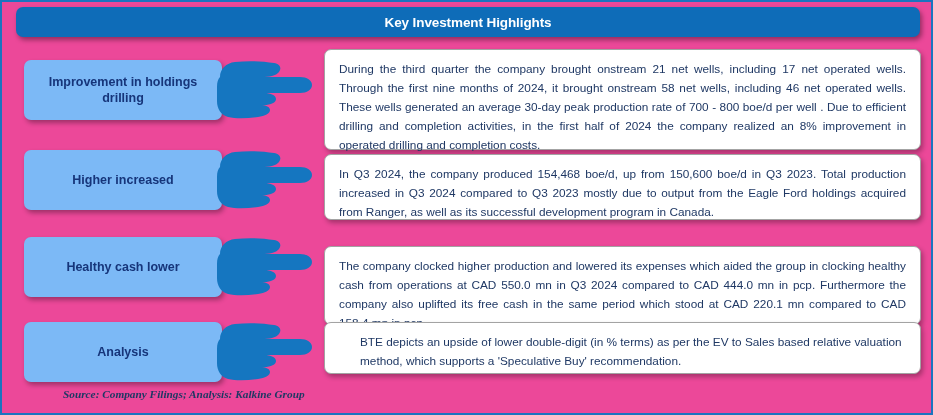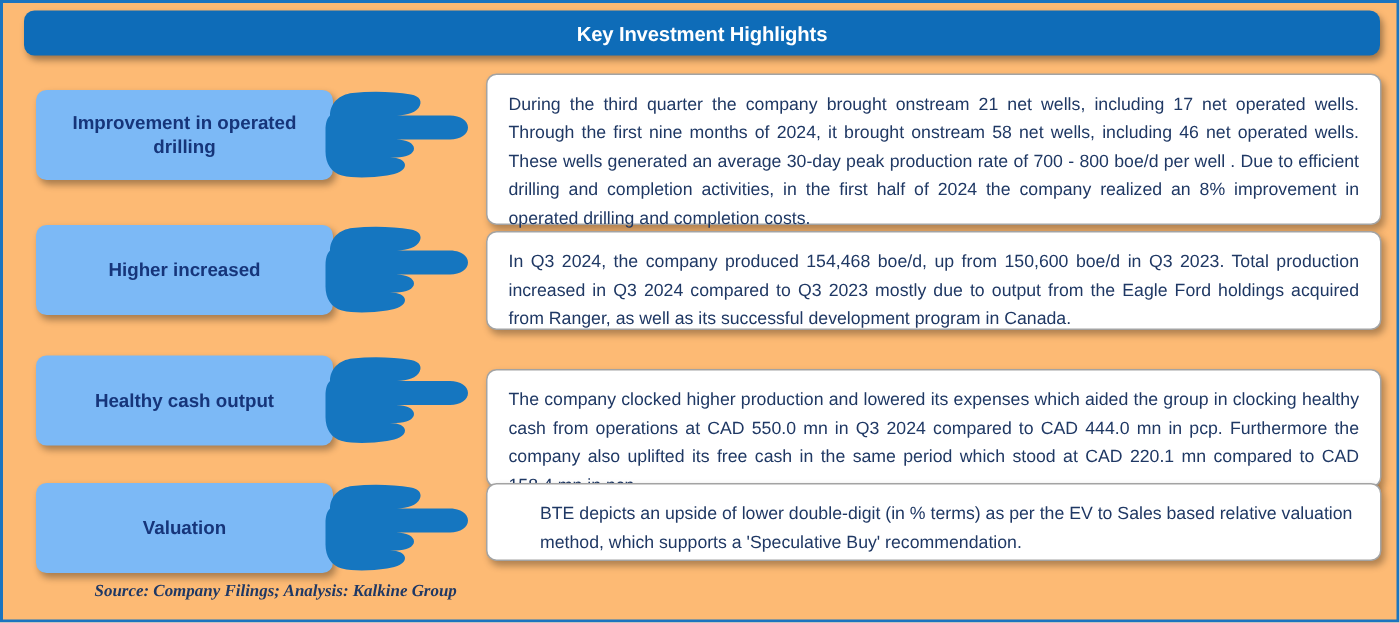--- a/index.html
+++ b/index.html
@@ -10,21 +10,21 @@
   }
   body {
     font-family: "Liberation Sans", sans-serif;
   }
 
   #slide {
     position: relative;
     width: 933px;
     height: 415px;
     box-sizing: border-box;
-    background: #fdba74;
+    background: #ec4899;
     border: 2px solid #1B74BF;
     overflow: hidden;
   }
 
   
   .header-bar {
     position: absolute;
     left: 14px;
     top: 5px;
     width: 904px;
@@ -125,21 +125,21 @@
 <body>
 
 <div id="slide">
 
   <div class="header-bar">
     <span class="header-title">Key Investment Highlights</span>
   </div>
 
   <div class="row">
     <div class="label-box" style="top:58px;">
-      <span class="label-text">Improvement in operated drilling</span>
+      <span class="label-text">Improvement in holdings drilling</span>
     </div>
     <div class="hand" style="top:57px;">
       <svg viewBox="0 0 104 62" xmlns="http://www.w3.org/2000/svg">
         <g fill="#1576C0">
           <path d="M6,18 C6,10 12,4 21,3 C34,1.5 48,2 60,4 C66,5 68,9 65,13 C62,17 55,18 48,18 L86,18 C93,18 98,21.5 98,26 C98,30.5 93,34 86,34 L50,34 C57,34 62,36.5 62,40 C62,43.5 57,46 50,46 L46,46 C52,46 56,48 56,51 C56,54.5 51,57 44,58 C34,59.5 22,60 14,58 C7,56.2 3,50 3,42 L3,28 C3,23 4,20 6,18 Z"></path>
         </g>
       </svg>
     </div>
     <div class="text-card" style="top:47px; height:101px;">
       <p class="card-text">During the third quarter the company brought onstream 21 net wells, including 17 net operated wells. Through the first nine months of 2024, it brought onstream 58 net wells, including 46 net operated wells. These wells generated an average 30-day peak production rate of 700 - 800 boe/d per well . Due to efficient drilling and completion activities, in the first half of 2024 the company realized an 8% improvement in operated drilling and completion costs.</p>
@@ -157,37 +157,37 @@
         </g>
       </svg>
     </div>
     <div class="text-card" style="top:152px; height:66px;">
       <p class="card-text">In Q3 2024, the company produced 154,468 boe/d, up from 150,600 boe/d in Q3 2023. Total production increased in Q3 2024 compared to Q3 2023 mostly due to output from the Eagle Ford holdings acquired from Ranger, as well as its successful development program in Canada.</p>
     </div>
   </div>
 
   <div class="row">
     <div class="label-box" style="top:235px;">
-      <span class="label-text">Healthy cash output</span>
+      <span class="label-text">Healthy cash lower</span>
     </div>
     <div class="hand" style="top:234px;">
       <svg viewBox="0 0 104 62" xmlns="http://www.w3.org/2000/svg">
         <g fill="#1576C0">
           <path d="M6,18 C6,10 12,4 21,3 C34,1.5 48,2 60,4 C66,5 68,9 65,13 C62,17 55,18 48,18 L86,18 C93,18 98,21.5 98,26 C98,30.5 93,34 86,34 L50,34 C57,34 62,36.5 62,40 C62,43.5 57,46 50,46 L46,46 C52,46 56,48 56,51 C56,54.5 51,57 44,58 C34,59.5 22,60 14,58 C7,56.2 3,50 3,42 L3,28 C3,23 4,20 6,18 Z"></path>
         </g>
       </svg>
     </div>
     <div class="text-card" style="top:232px; height:79px;margin-top:12px;">
       <p class="card-text">The company clocked higher production and lowered its expenses which aided the group in clocking healthy cash from operations at CAD 550.0 mn in Q3 2024 compared to CAD 444.0 mn in pcp. Furthermore the company also uplifted its free cash in the same period which stood at CAD 220.1 mn compared to CAD 158.4 mn in pcp.</p>
     </div>
   </div>
 
   <div class="row">
     <div class="label-box" style="top:320px;">
-      <span class="label-text">Valuation</span>
+      <span class="label-text">Analysis</span>
     </div>
     <div class="hand" style="top:319px;">
       <svg viewBox="0 0 104 62" xmlns="http://www.w3.org/2000/svg">
         <g fill="#1576C0">
           <path d="M6,18 C6,10 12,4 21,3 C34,1.5 48,2 60,4 C66,5 68,9 65,13 C62,17 55,18 48,18 L86,18 C93,18 98,21.5 98,26 C98,30.5 93,34 86,34 L50,34 C57,34 62,36.5 62,40 C62,43.5 57,46 50,46 L46,46 C52,46 56,48 56,51 C56,54.5 51,57 44,58 C34,59.5 22,60 14,58 C7,56.2 3,50 3,42 L3,28 C3,23 4,20 6,18 Z"></path>
         </g>
       </svg>
     </div>
     <div class="text-card" style="top:320px; height:52px;">
       <p class="card-text" style="text-align:left;margin-left:21px;">BTE depicts an upside of lower double-digit (in % terms) as per the EV to Sales based relative valuation method, which supports a 'Speculative Buy' recommendation.</p>

